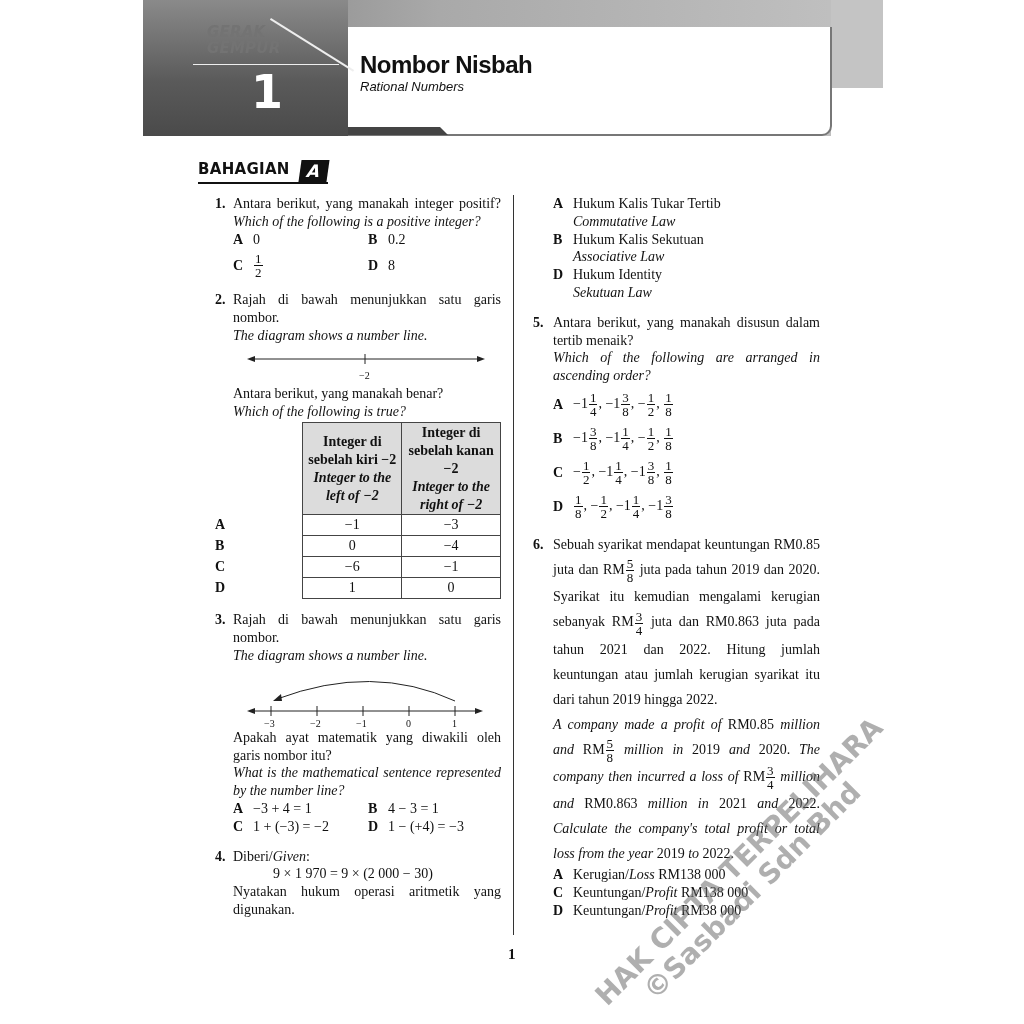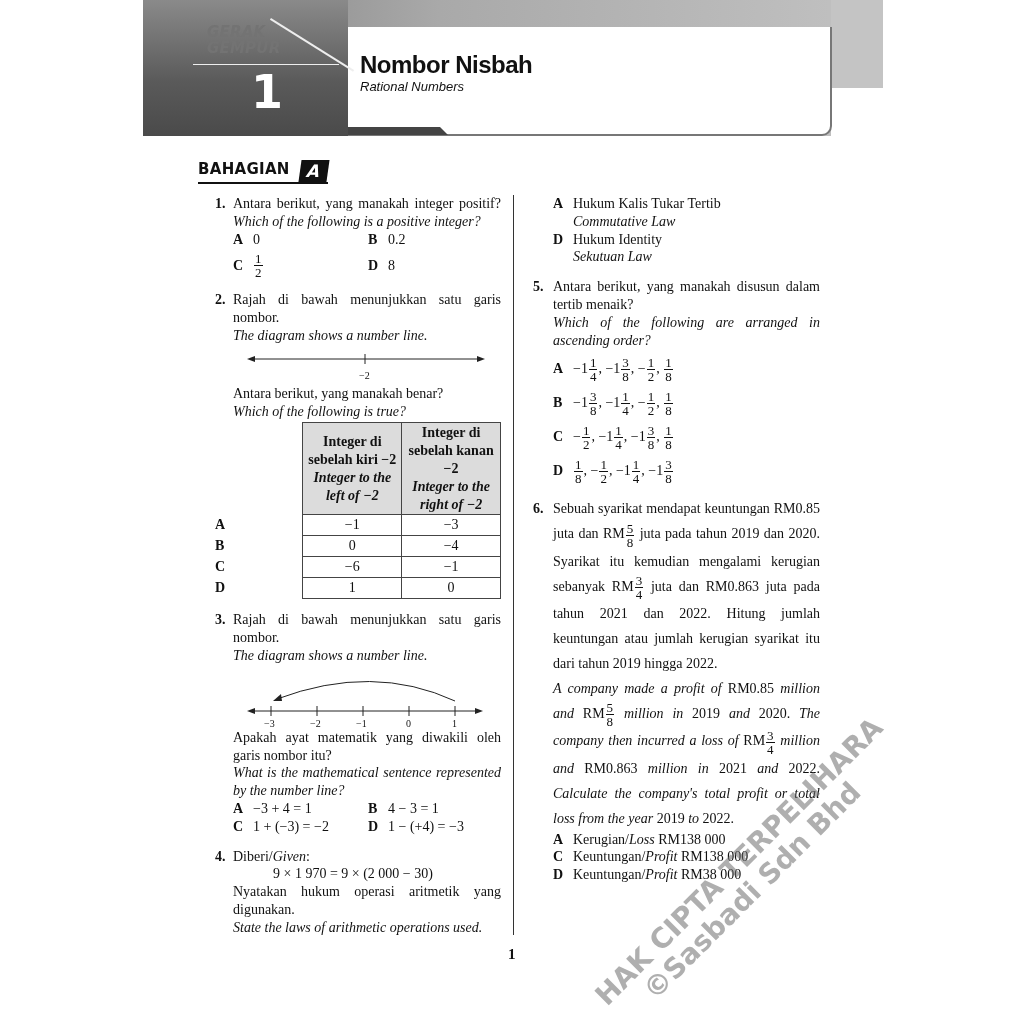--- a/index.html
+++ b/index.html
@@ -200,28 +200,28 @@
             <span>1 − (+4) = −3</span>
           </div>
       </div>
     </div>
 
     <div class="q" style="margin-top:12px;">
       <span class="qn">4.</span>
       <div><span>Diberi/</span><span class="it">Given</span>:</div>
       <div style="padding-left:40px;">9 × 1 970 = 9 × (2 000 − 30)</div>
       <div class="j" style="text-align-last:left;">Nyatakan hukum operasi aritmetik yang digunakan.</div>
-      <div class="it">State the laws of arithmetic operations used.</div>
     </div>
   </div>
 
   <div class="col colR">
 
     <div style="padding-left:0;">
       <div><span class="ol">A</span><span>Hukum Kalis Tukar Tertib</span><div class="it" style="padding-left:20px;">Commutative Law</div></div>
+      <div><span class="ol">B</span><span>Hukum Kalis Sekutuan</span><div class="it" style="padding-left:20px;">Associative Law</div></div>
       <div><span class="ol">D</span><span>Hukum Identity</span><div class="it" style="padding-left:20px;">Sekutuan Law</div></div>
     </div>
 
     <div class="q" style="margin-top:12px;margin-left:-20px;padding-left:20px;">
       <span class="qn">5.</span>
       <div class="j" style="text-align-last:left;">Antara berikut, yang manakah disusun dalam tertib menaik?</div>
       <div class="it j" style="text-align-last:left;">Which of the following are arranged in ascending order?</div>
       <div style="margin-top:3px;">
         <div class="opt" style="height:34px;">
             <span class="ol">A</span>

